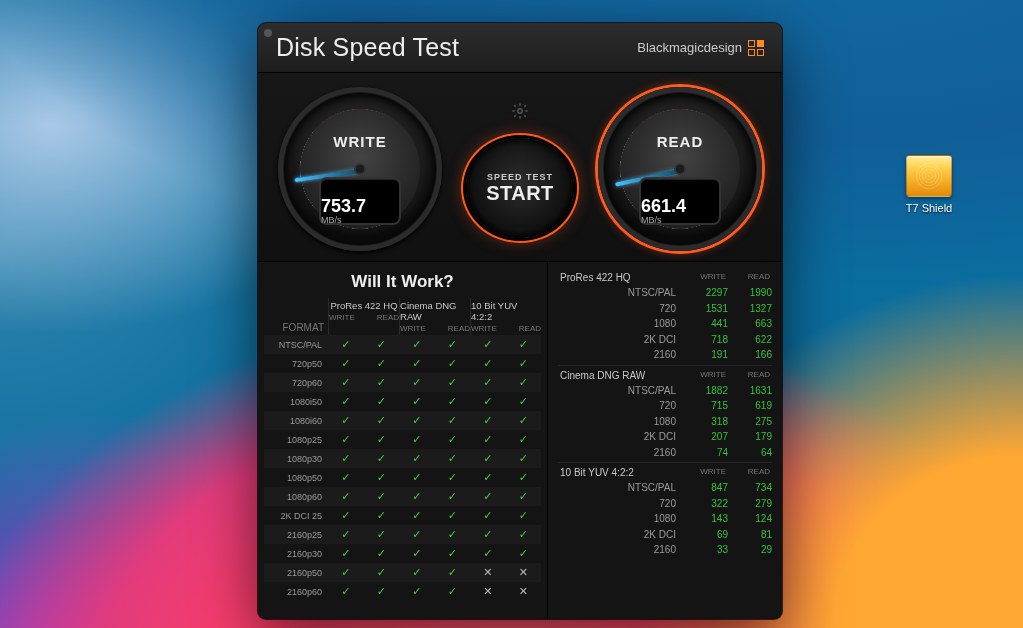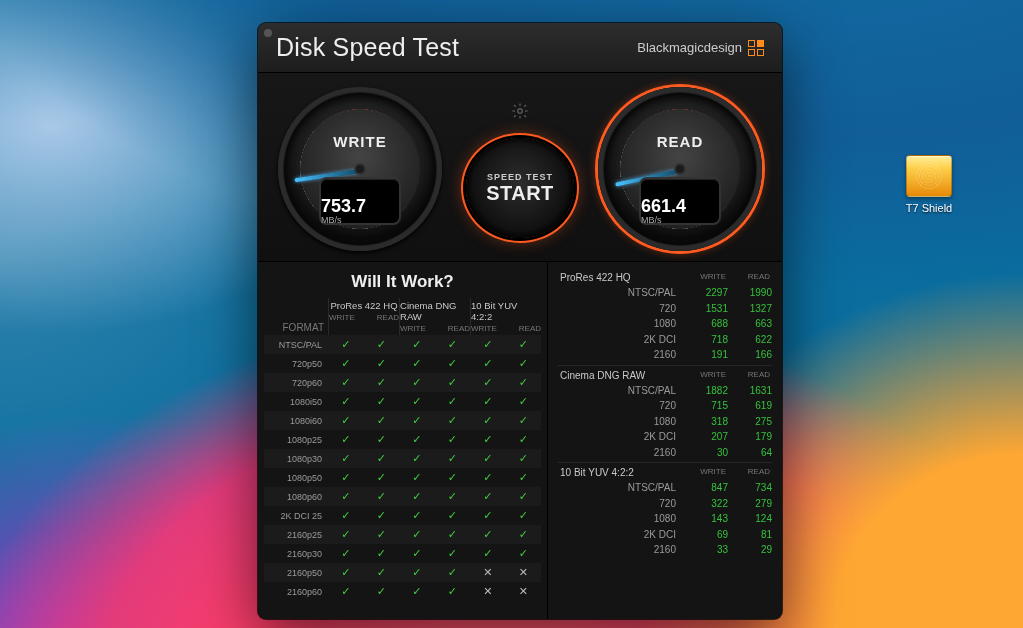--- a/index.html
+++ b/index.html
@@ -474,21 +474,21 @@
               <span class="num">2297</span>
               <span class="num">1990</span>
             </div>
             <div class="hf-row">
               <span class="res">720</span>
               <span class="num">1531</span>
               <span class="num">1327</span>
             </div>
             <div class="hf-row">
               <span class="res">1080</span>
-              <span class="num">688</span>
+              <span class="num">441</span>
               <span class="num">663</span>
             </div>
             <div class="hf-row">
               <span class="res">2K DCI</span>
               <span class="num">718</span>
               <span class="num">622</span>
             </div>
             <div class="hf-row">
               <span class="res">2160</span>
               <span class="num">191</span>
@@ -516,21 +516,21 @@
               <span class="num">318</span>
               <span class="num">275</span>
             </div>
             <div class="hf-row">
               <span class="res">2K DCI</span>
               <span class="num">207</span>
               <span class="num">179</span>
             </div>
             <div class="hf-row">
               <span class="res">2160</span>
-              <span class="num">30</span>
+              <span class="num">74</span>
               <span class="num">64</span>
             </div>
           </div>
           <div class="hf-group">
             <div class="ghead">
               <span class="gname">10 Bit YUV 4:2:2</span>
               <span class="gcol">WRITE</span>
               <span class="gcol">READ</span>
             </div>
             <div class="hf-row">

